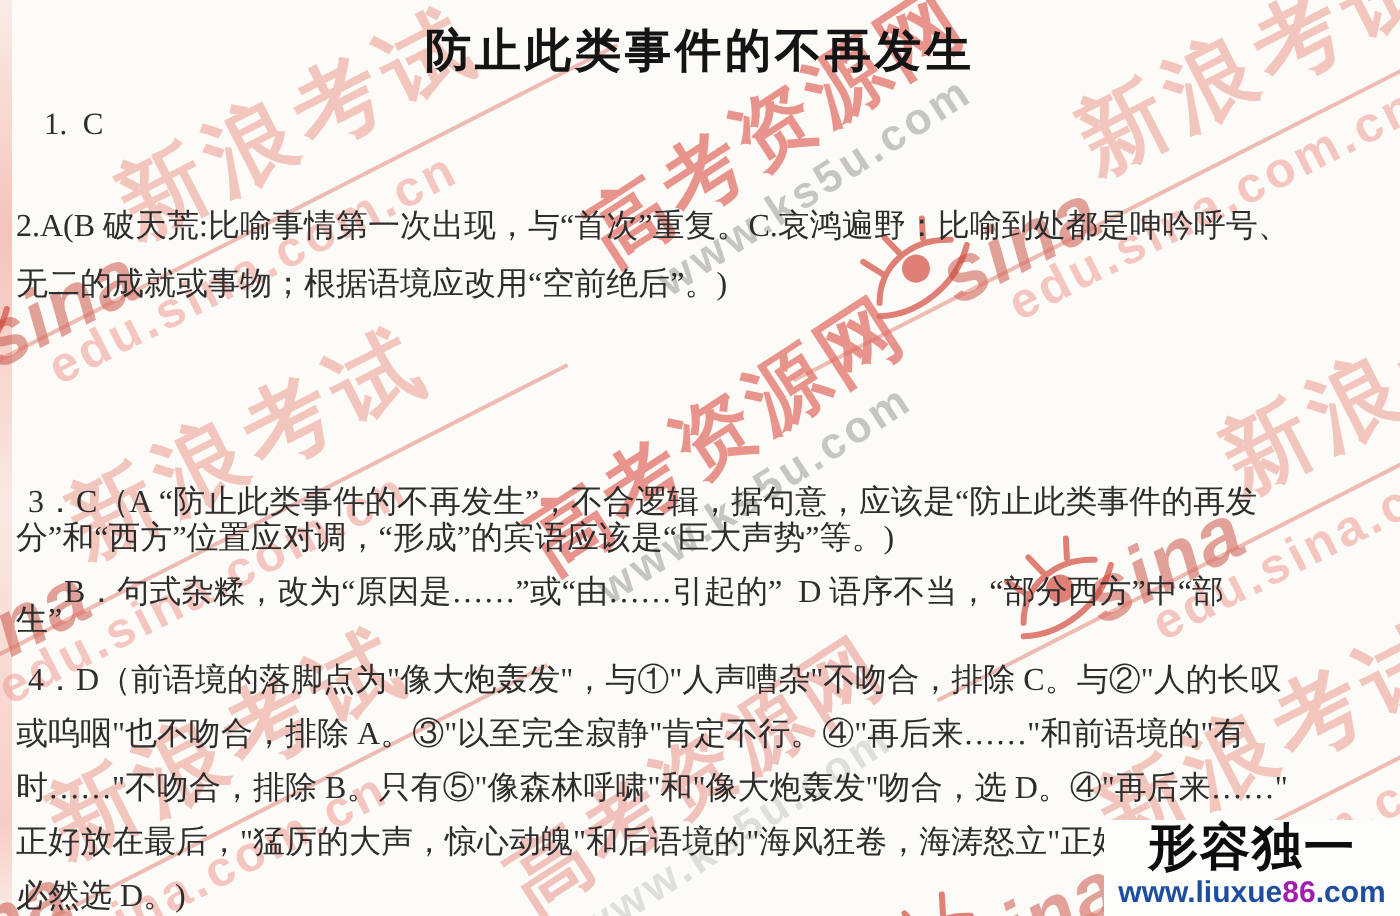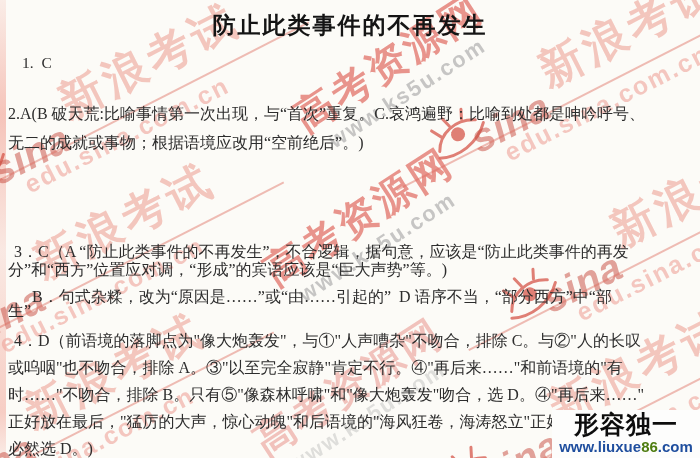--- a/index.html
+++ b/index.html
@@ -58,21 +58,21 @@
   .wm-ks5u .cn{position:absolute;left:0;top:0;font-weight:bold;font-size:40px;color:rgba(224,108,98,0.72);letter-spacing:3px;white-space:nowrap;}
   .wm-ks5u .dom{position:absolute;left:16px;top:50px;font-family:"Liberation Sans",sans-serif;font-weight:bold;font-size:22px;color:rgba(158,158,158,0.58);letter-spacing:2px;white-space:nowrap;}
   .k1{left:292px;top:28px;}
   .k2{left:262px;top:182px;}
   .k3{left:252px;top:352px;opacity:.55;}
 
   
   .liuxue{position:absolute;left:552px;top:410px;width:148px;height:48px;background:#fdfdfc;z-index:3;text-align:center;}
   .liuxue .nm{font-family:"Liberation Sans",sans-serif;font-weight:bold;font-size:25px;color:#0d0d0d;letter-spacing:1px;line-height:28px;white-space:nowrap;}
   .liuxue .url{font-family:"Liberation Sans",sans-serif;font-weight:bold;font-size:15px;color:#1f4e9e;line-height:17px;white-space:nowrap;}
-  .liuxue .url .red{color:#4d7c0f;text-align:center;}
+  .liuxue .url .red{color:#a21caf;text-align:center;}
 </style>
 </head>
 <body>
 
 <div class="edge-tint"></div>
 
 <div class="wm-sina s1">
   <svg class="eye" viewBox="0 0 62 46">
     <g fill="none" stroke="#d6564a" stroke-width="3" stroke-linecap="round">
       <path d="M6 32 C14 16, 34 10, 52 20"></path>

